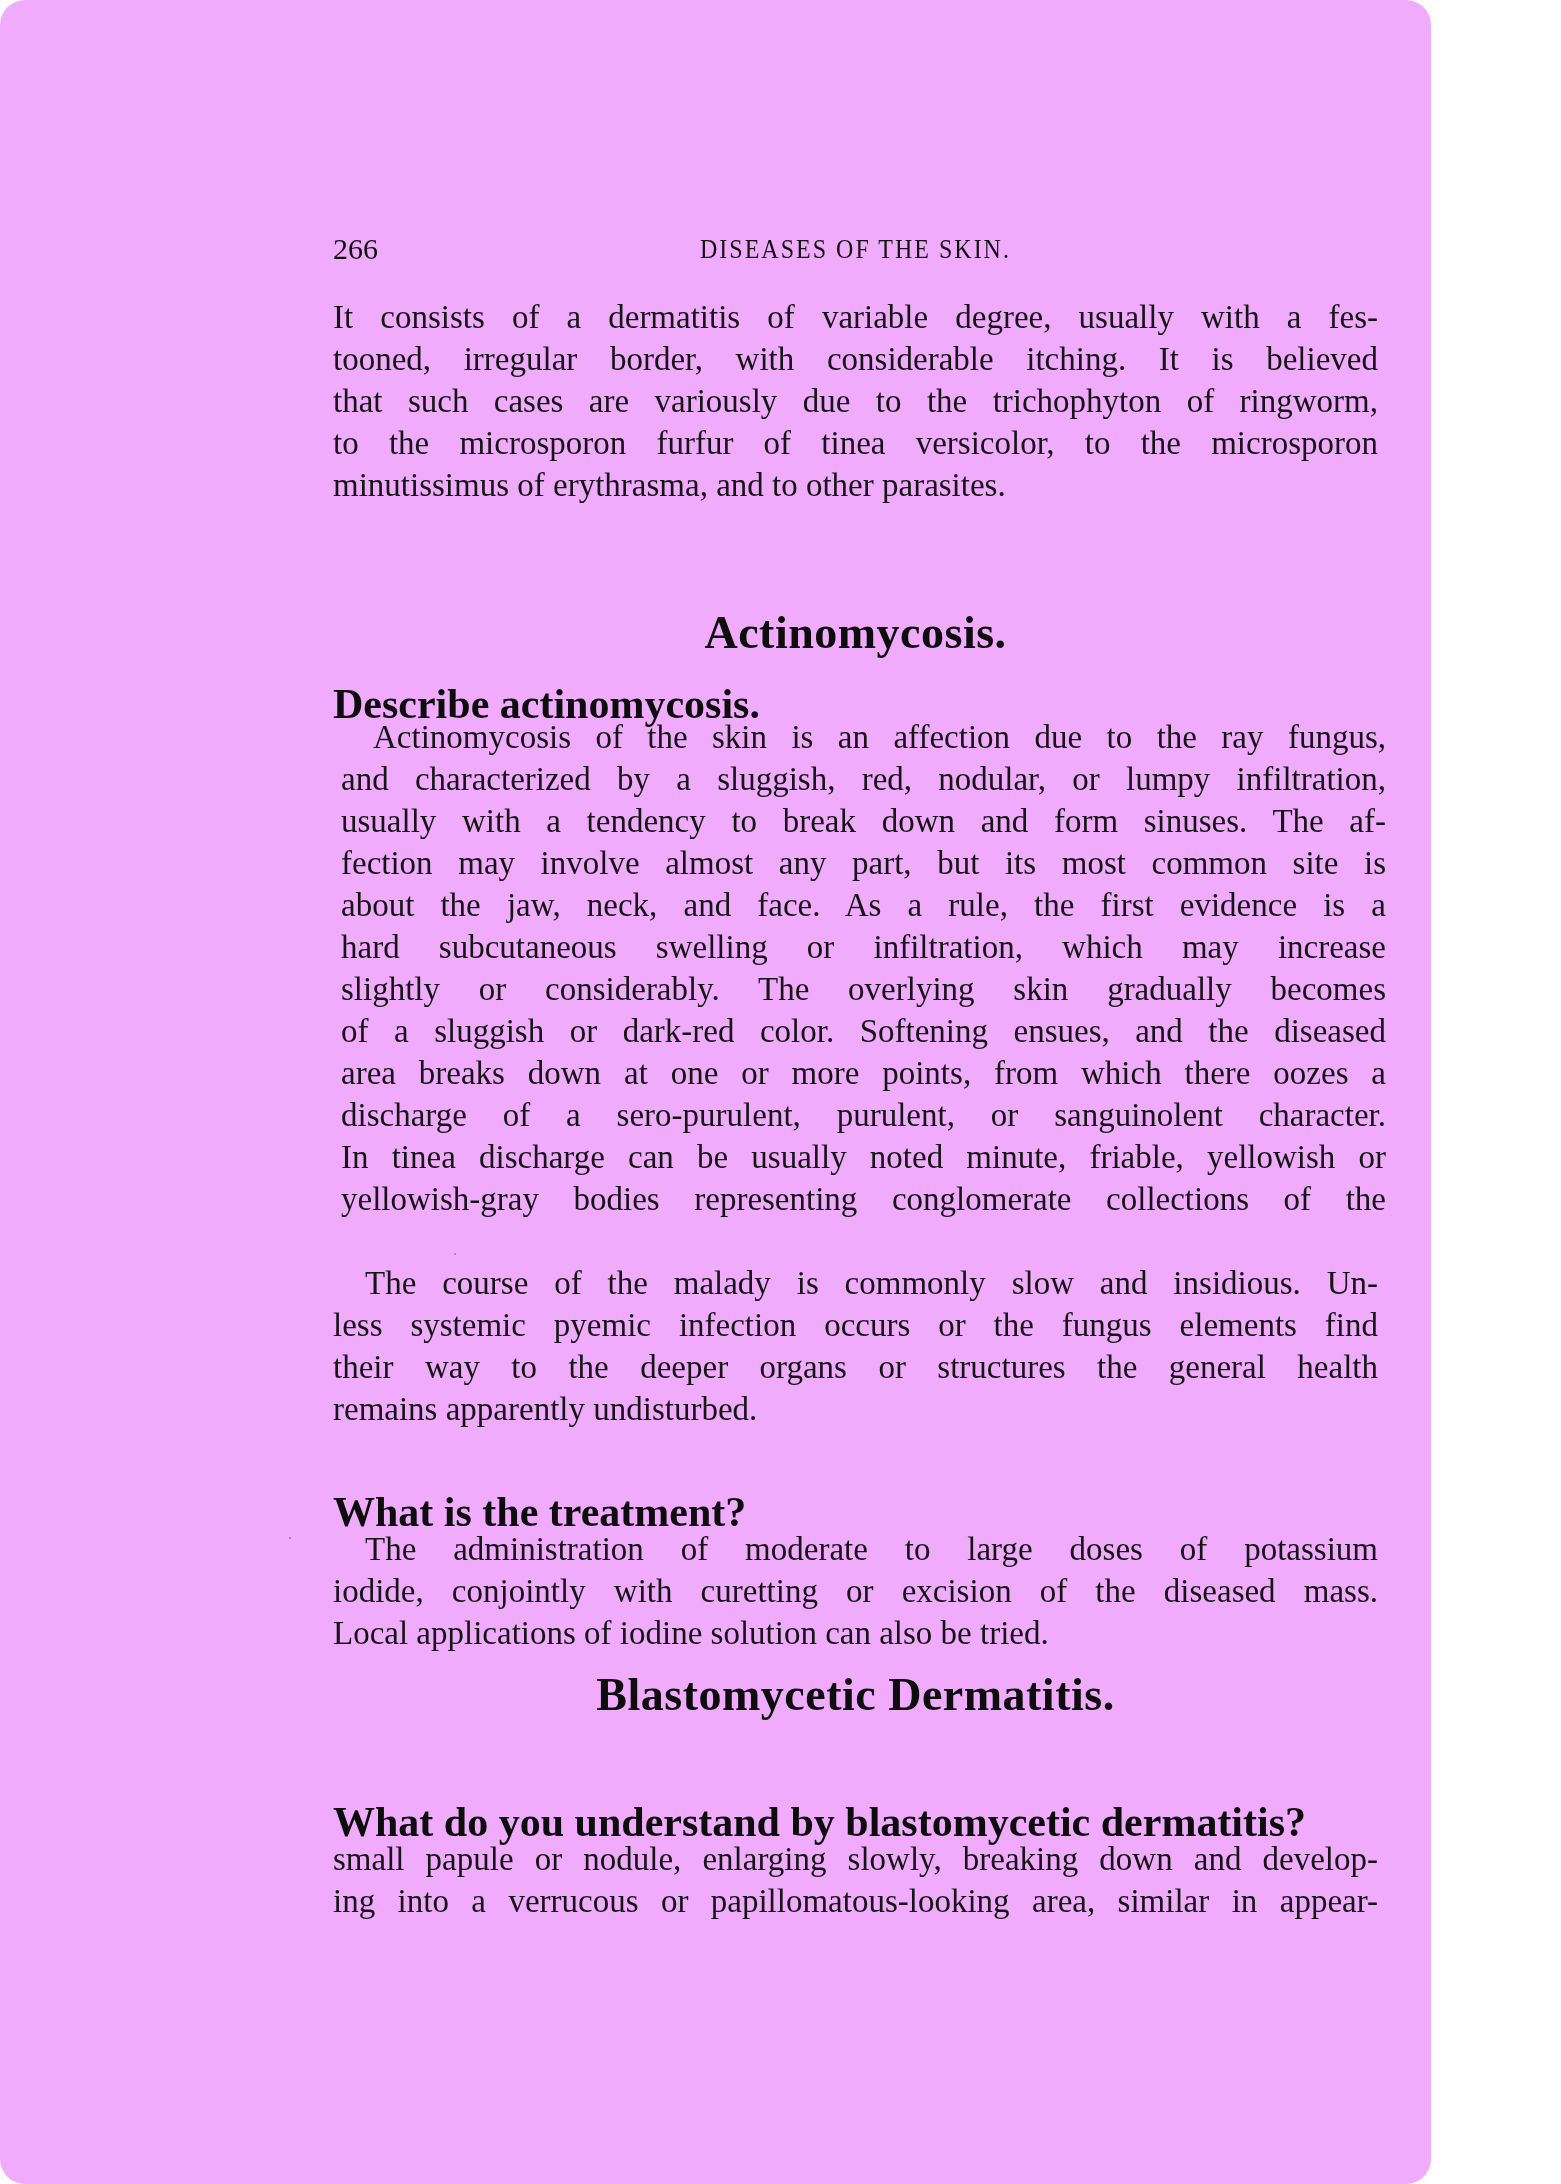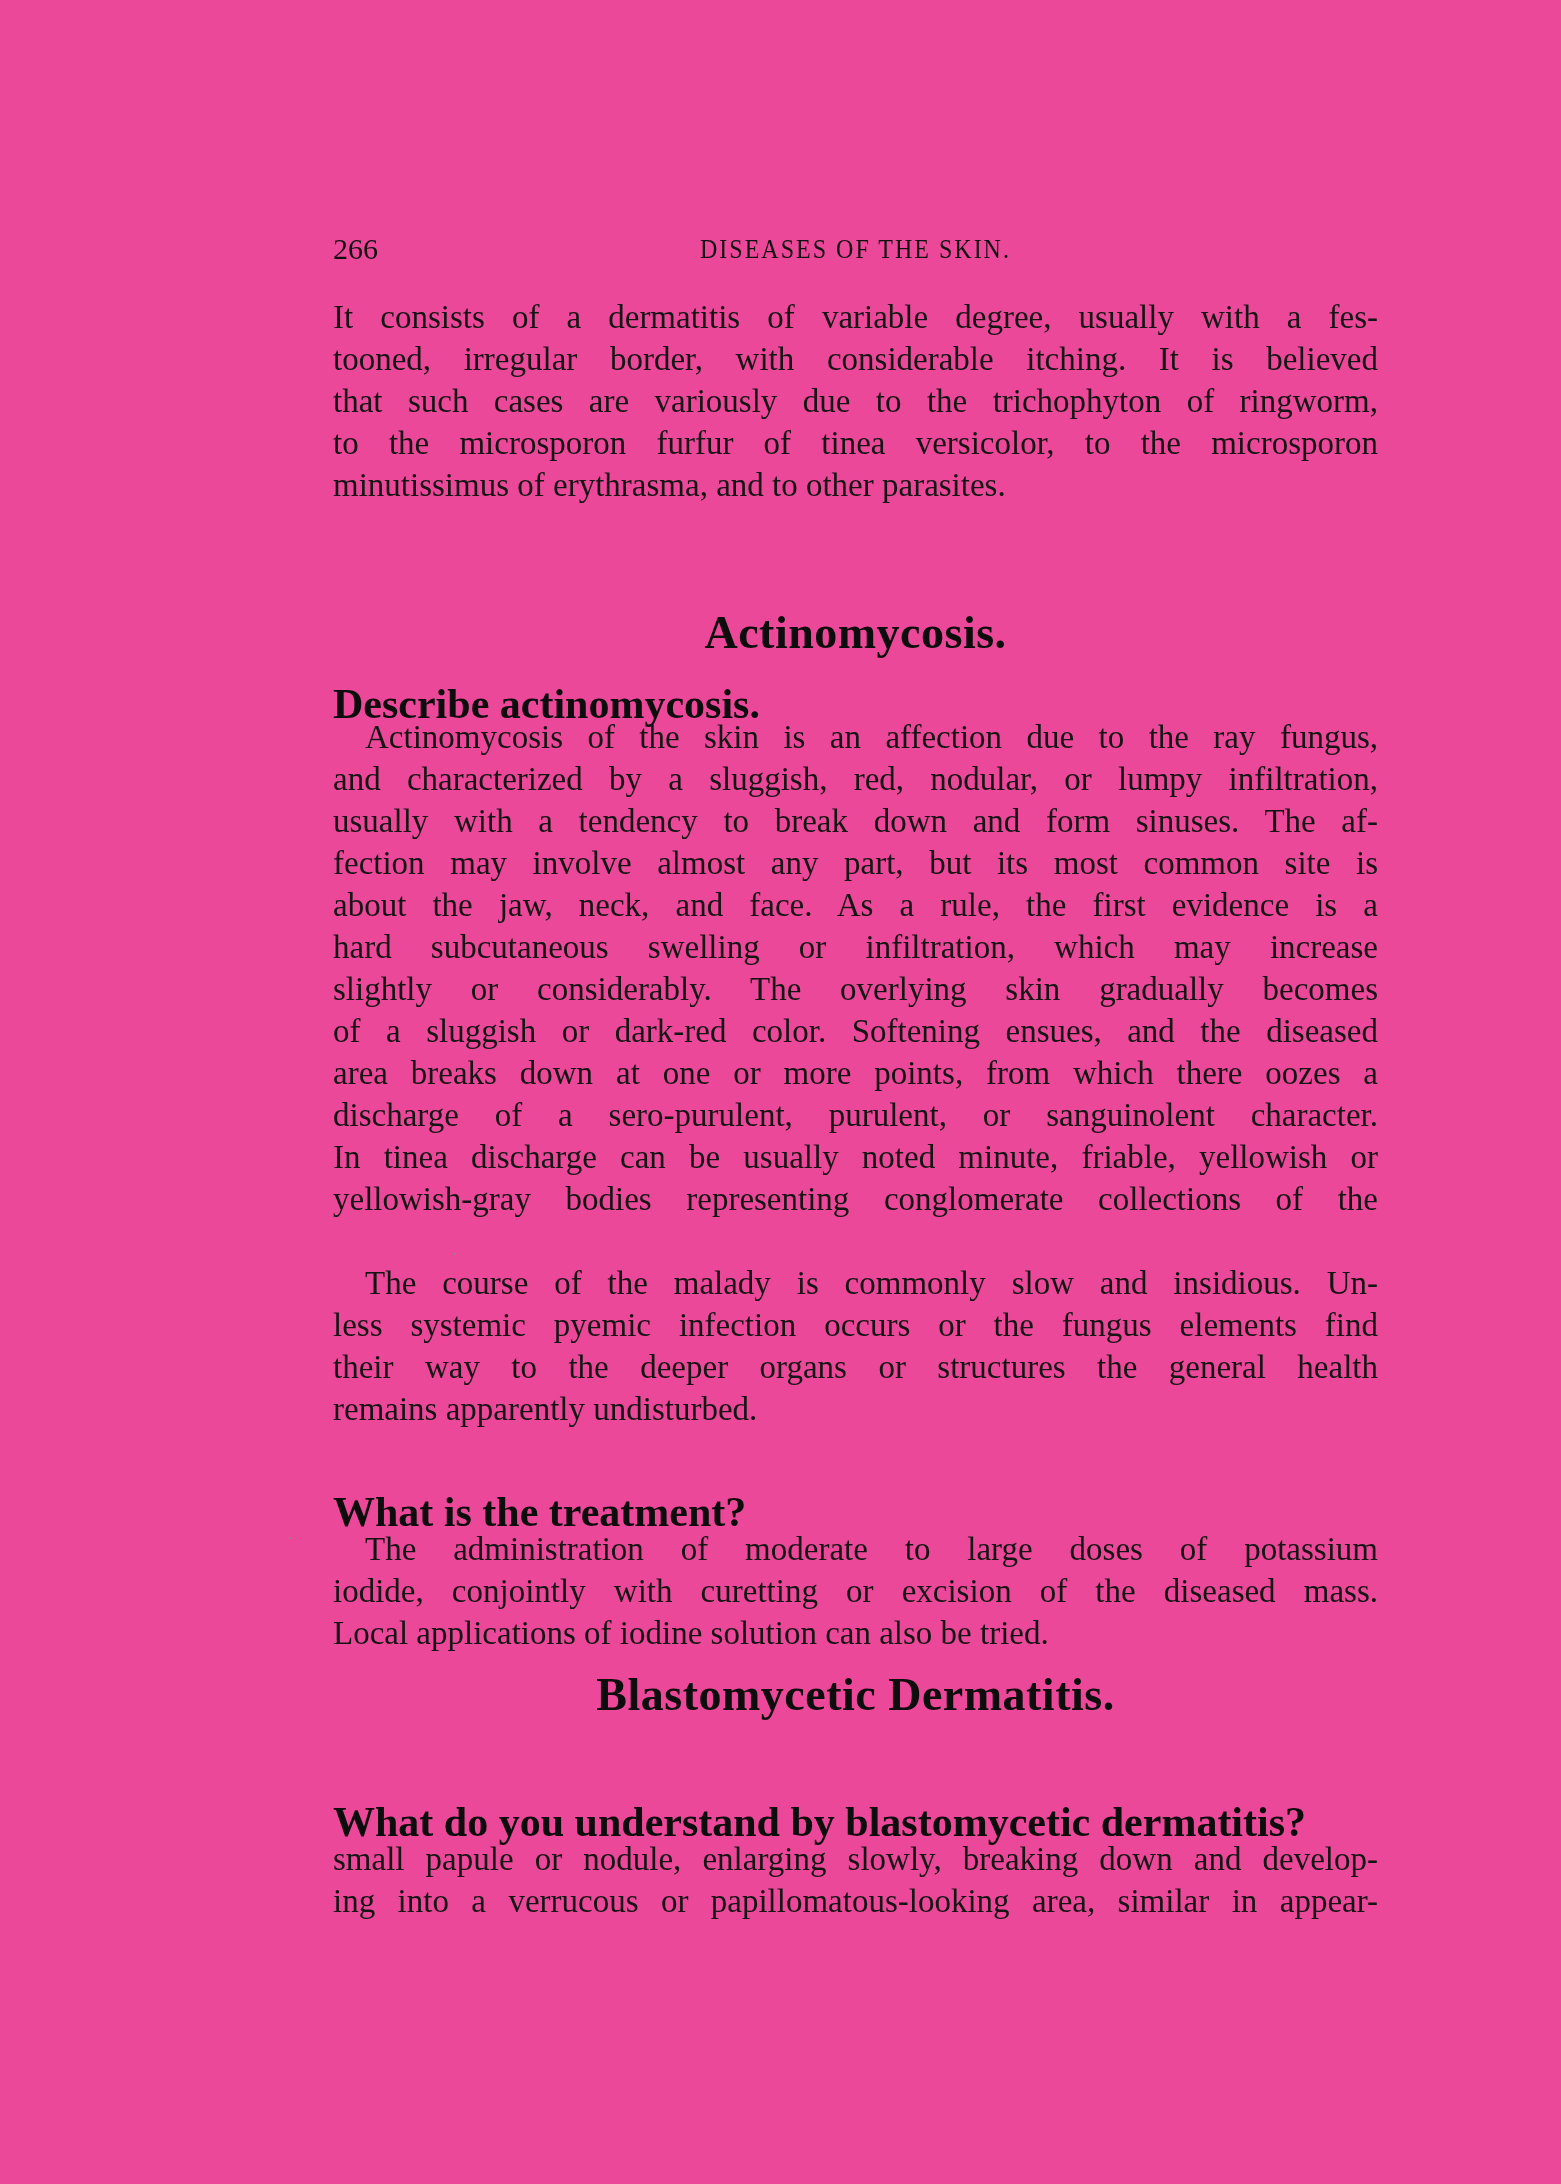--- a/index.html
+++ b/index.html
@@ -1,17 +1,17 @@
 <!DOCTYPE html>
 <html><head>
 <meta charset="utf-8">
 <style>
   html, body { margin: 0; padding: 0; background: #ffffff; }
   body { width: 1561px; height: 2184px; position: relative; overflow: hidden; color: #111; }
-  .page { position: absolute; left: 0; top: 0; width: 1561px; height: 2184px; background: #ec4899; }
+  .page { position: absolute; left: 0; top: 0; width: 1431px; height: 2184px; background: #f0abfc; border-radius: 25px; }
   .running-head { position: absolute; top: 232px; left: 333px; width: 1045px; height: 40px; font-family: "Liberation Serif", "DejaVu Serif", serif; }
   .page-number { position: absolute; left: 0; top: 0; font-size: 30px; letter-spacing: 0px; }
   .running-title { position: absolute; left: 0; right: 0; text-align: center; top: 4px; font-size: 24px; letter-spacing: 2px; font-variant: small-caps; transform: scaleY(1.1); }
   .body-text { position: absolute; left: 333px; width: 1045px; font-family: "Liberation Serif", "DejaVu Serif", serif; font-size: 33px; line-height: 42px; color: #151515; }
   .line { display: block; text-align: justify; text-align-last: justify; white-space: nowrap; height: 42px; }
   .line.last { text-align-last: left; }
   .line.indent { padding-left: 32px; }
   .section-title { position: absolute; left: 333px; width: 1045px; text-align: center; font-family: "Liberation Serif", "DejaVu Serif", serif; font-weight: bold; font-size: 46px; color: #0d0d0d; letter-spacing: 0.5px; }
   .question { position: absolute; left: 333px; font-family: "Liberation Serif", "DejaVu Serif", serif; font-weight: bold; font-size: 42px; color: #0d0d0d; }
   .speck { position: absolute; width: 2px; height: 2px; background: #888; border-radius: 1px; }
@@ -31,21 +31,21 @@
     <span class="line">tooned, irregular border, with considerable itching.  It is believed</span>
     <span class="line">that such cases are variously due to the trichophyton of ringworm,</span>
     <span class="line">to the microsporon furfur of tinea versicolor, to the microsporon</span>
     <span class="line last">minutissimus of erythrasma, and to other parasites.</span>
   </div>
 
   <div class="section-title" style="top:606px;">Actinomycosis.</div>
 
   <div class="question" style="top:680px;">Describe actinomycosis.</div>
 
-  <div class="body-text" style="top:716px;">
+  <div class="body-text" style="top:716px;margin-left:8px;">
     <span class="line indent">Actinomycosis of the skin is an affection due to the ray fungus,</span>
     <span class="line">and characterized by a sluggish, red, nodular, or lumpy infiltration,</span>
     <span class="line">usually with a tendency to break down and form sinuses.  The af-</span>
     <span class="line">fection may involve almost any part, but its most common site is</span>
     <span class="line">about the jaw, neck, and face.  As a rule, the first evidence is a</span>
     <span class="line">hard subcutaneous swelling or infiltration, which may increase</span>
     <span class="line">slightly or considerably.  The overlying skin gradually becomes</span>
     <span class="line">of a sluggish or dark-red color.  Softening ensues, and the diseased</span>
     <span class="line">area breaks down at one or more points, from which there oozes a</span>
     <span class="line">discharge of a sero-purulent, purulent, or sanguinolent character.</span>

